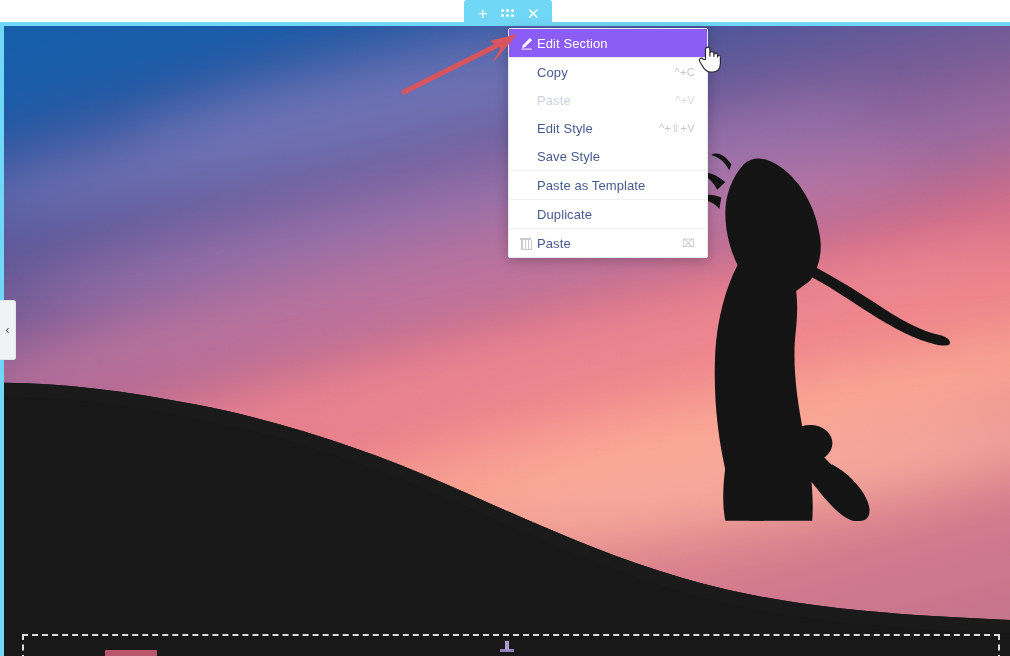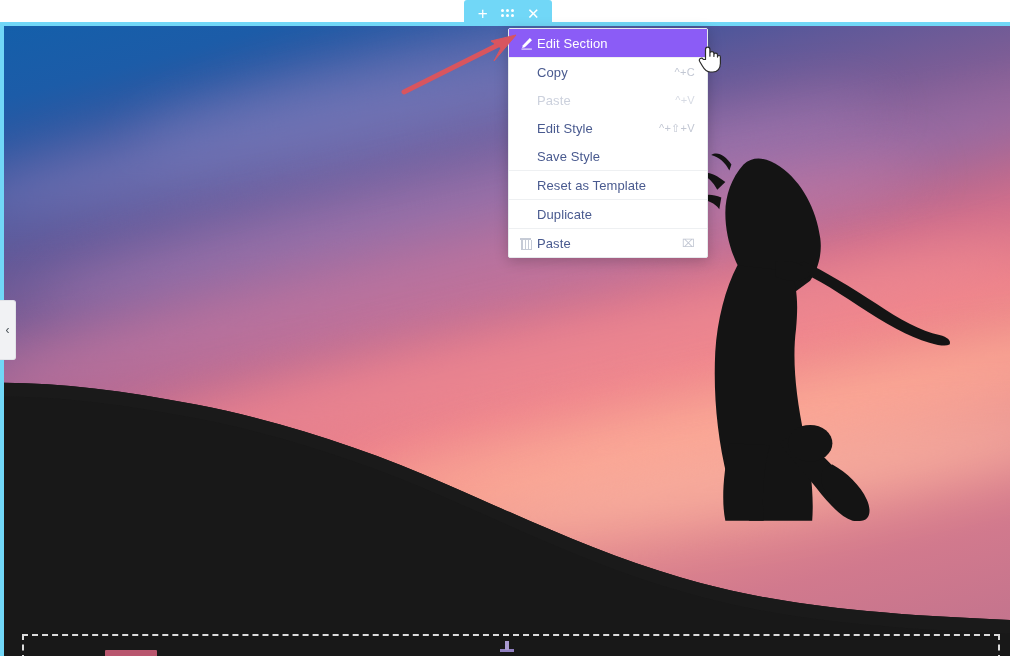--- a/index.html
+++ b/index.html
@@ -468,21 +468,21 @@
         <span class="sc">^+⇧+V</span>
       </div>
       <div class="ctx-item noicon">
         <span class="lbl">Save Style</span>
         <span class="sc"></span>
       </div>
     </div>
 
     <div class="ctx-group">
       <div class="ctx-item noicon">
-        <span class="lbl">Reset as Template</span>
+        <span class="lbl">Paste as Template</span>
         <span class="sc"></span>
       </div>
     </div>
 
     <div class="ctx-group">
       <div class="ctx-item noicon">
         <span class="lbl">Duplicate</span>
         <span class="sc"></span>
       </div>
     </div>

